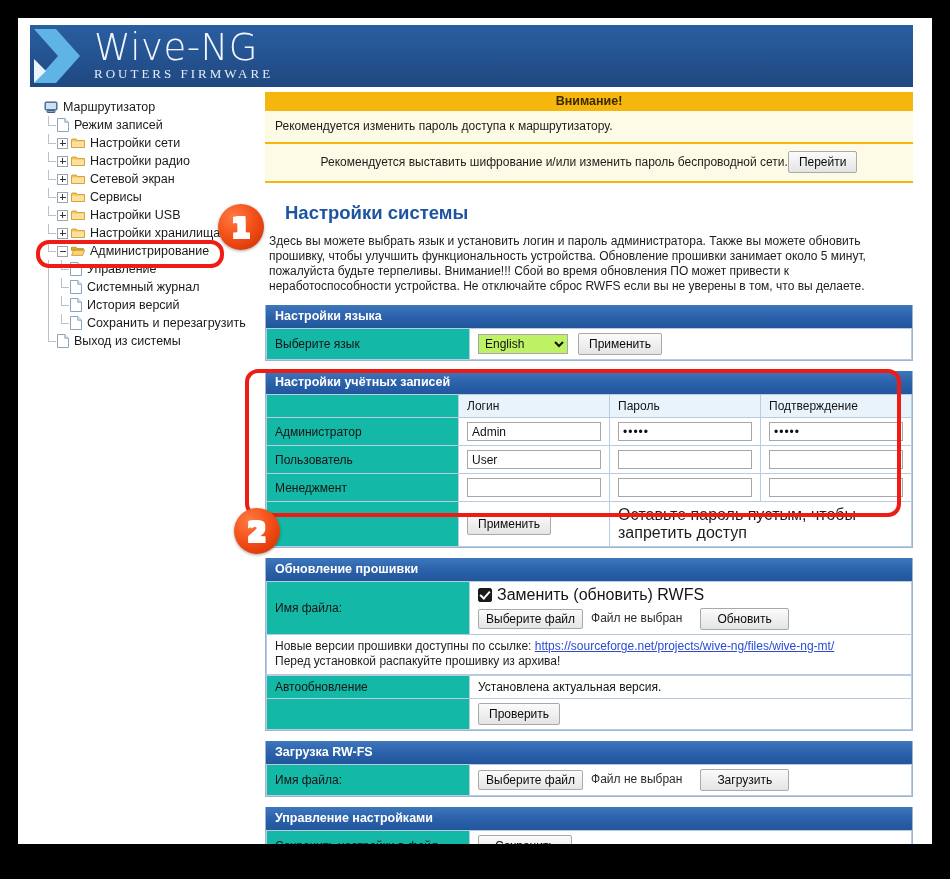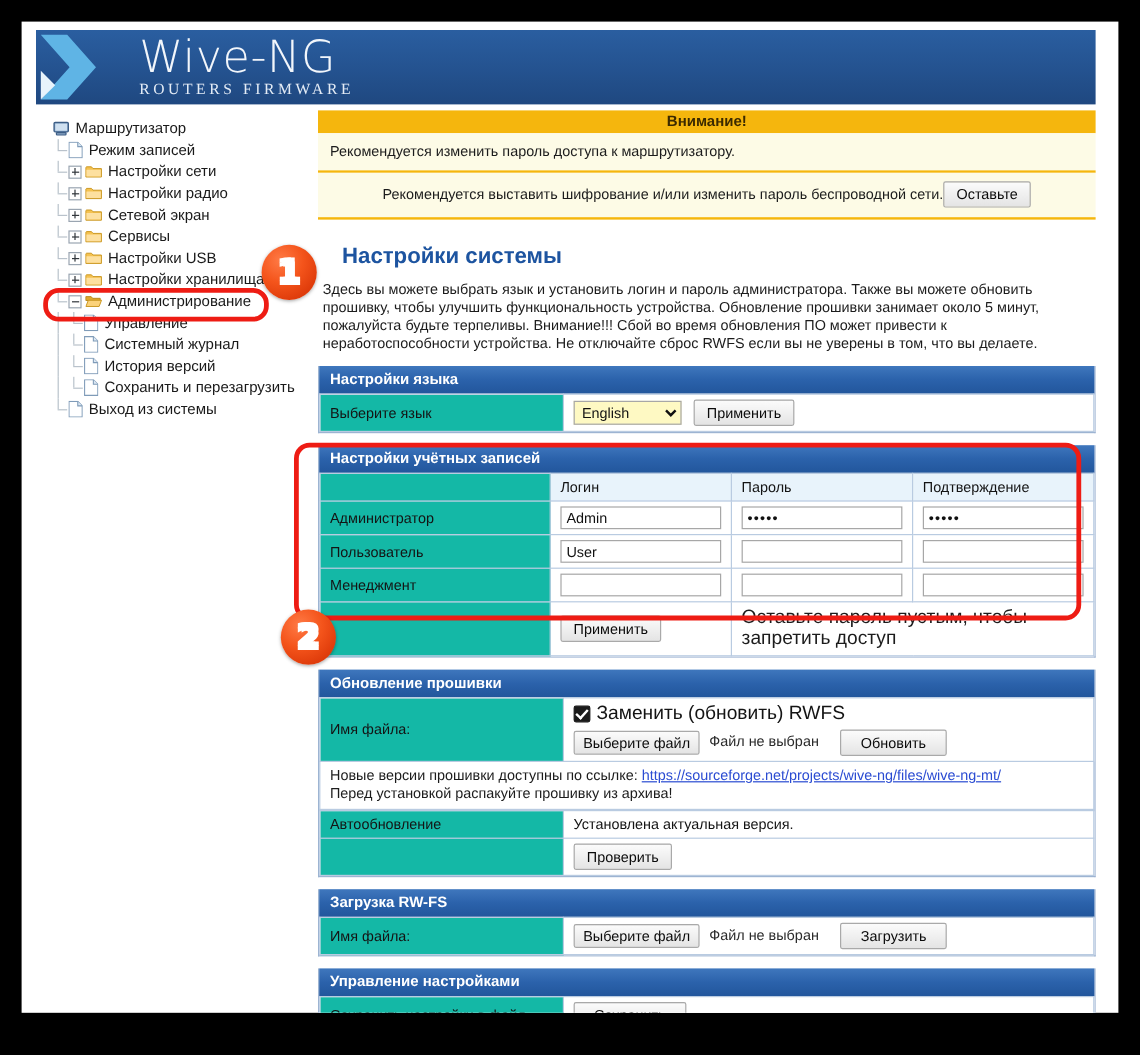--- a/index.html
+++ b/index.html
@@ -41,21 +41,20 @@
     left: 0px;
     top: 0px;
     width: 62px;
     height: 62px;
   }
   .logo-text {
     position: absolute;
     left: 64px;
     top: 3px;
     color: #ffffff;
-    margin-left: 22px;
   }
   .logo-main {
     font-size: 37px;
     font-weight: 300;
     letter-spacing: 0.5px;
     line-height: 40px;
     color: #f2f6fb;
     font-family: "DejaVu Sans", sans-serif;
   }
   .logo-sub {
@@ -255,21 +254,21 @@
     width: 134px;
     box-sizing: border-box;
     height: 19px;
     color: #111;
   }
   .pwdots { letter-spacing: 1px; }
   select.sel {
     font-family: "Liberation Sans", sans-serif;
     font-size: 12px;
     border: 1px solid #a7a7a7;
-    background: #fef9c3;
+    background: #bef264;
     height: 20px;
     width: 90px;
     padding: 1px 2px;
     color: #111;
   }
   .hint {
     font-size: 16px;
     color: #1c1c1c;
     text-align: center;
   }
@@ -532,21 +531,21 @@
       </div>
     </div>
 
   <div id="main">
 
     <div>
       <div class="warn-head">Внимание!</div>
       <div class="warn-body">Рекомендуется изменить пароль доступа к маршрутизатору.</div>
       <div class="warn-body second">
         <span>Рекомендуется выставить шифрование и/или изменить пароль беспроводной сети.</span>
-        <button class="btn">Оставьте</button>
+        <button class="btn">Перейти</button>
       </div>
     </div>
 
     <div class="page-title">Настройки системы</div>
     <div class="page-desc">Здесь вы можете выбрать язык и установить логин и пароль администратора. Также вы можете обновить прошивку, чтобы улучшить функциональность устройства. Обновление прошивки занимает около 5 минут, пожалуйста будьте терпеливы. Внимание!!! Сбой во время обновления ПО может привести к неработоспособности устройства. Не отключайте сброс RWFS если вы не уверены в том, что вы делаете.</div>
 
     <div class="panel">
       <div class="panel-head">Настройки языка</div>
       <table class="grid">
         <tbody>

